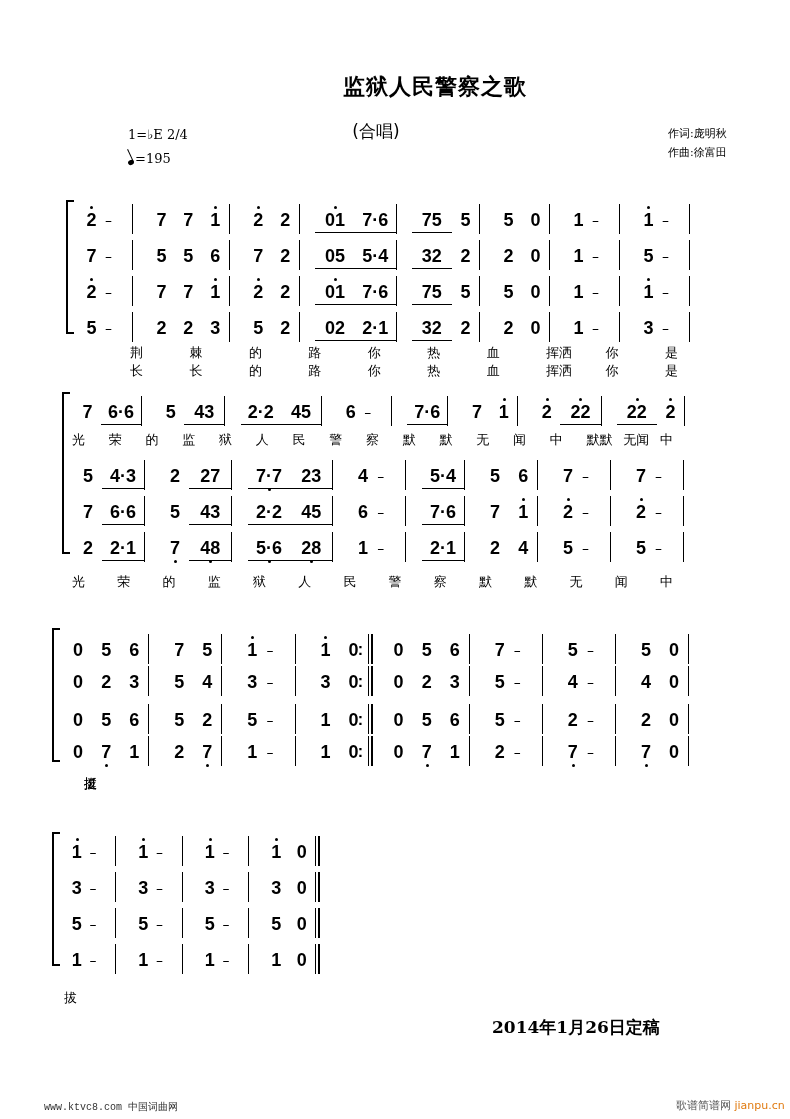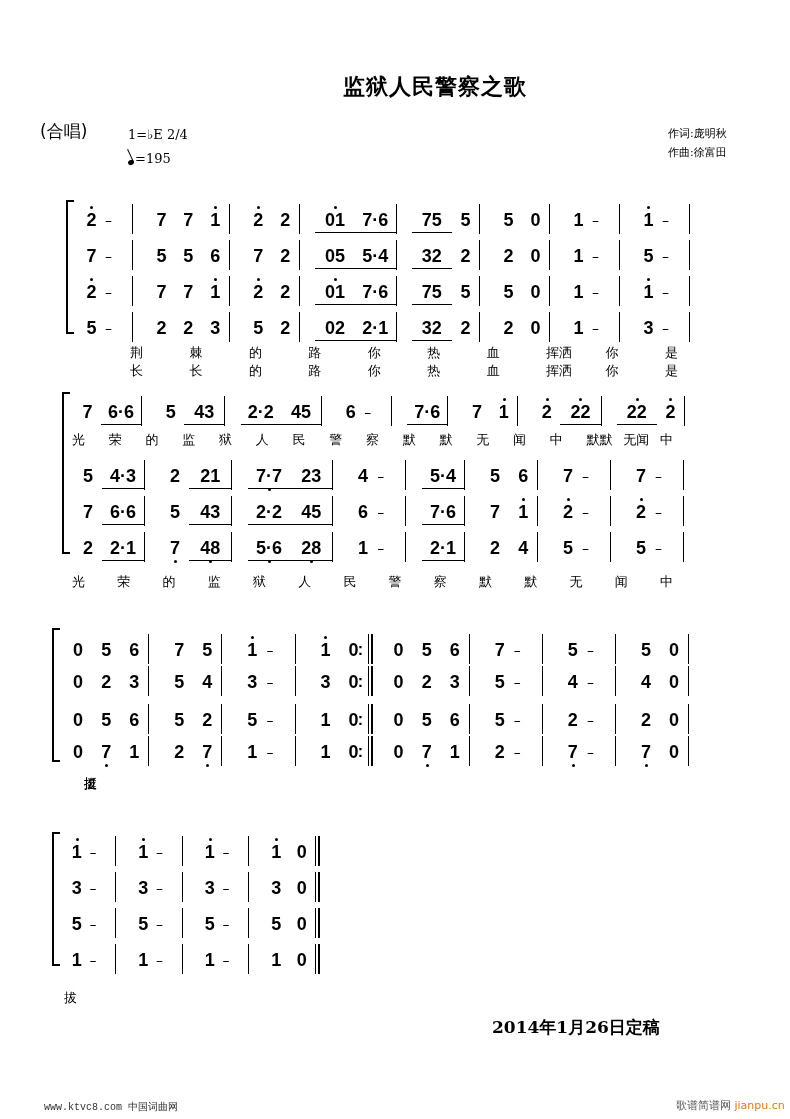--- a/index.html
+++ b/index.html
@@ -1,19 +1,19 @@
 <!DOCTYPE html>
 <html><head>
 <meta charset="utf-8">
 <style>
   html,body{margin:0;padding:0;background:#fff;}
   body{width:790px;height:1119px;position:relative;overflow:hidden;font-family:"DejaVu Sans",sans-serif;color:#000;}
   .abs{position:absolute;margin-left:40px;}
   .title{left:0;width:790px;top:72px;text-align:center;font-size:22px;font-weight:bold;font-family:"DejaVu Serif",serif;letter-spacing:1px;}
-  .subtitle{left:0;width:672px;top:120px;text-align:left;font-size:17px;}
+  .subtitle{left:0;width:672px;top:120px;text-align:center;font-size:17px;}
   .key{left:88px;top:127px;font-size:13px;font-family:"DejaVu Serif",serif;}
   .tempo{left:88px;top:151px;font-size:13px;font-family:"DejaVu Serif",serif;}
   .tempo .qn{display:inline-block;width:6px;height:5px;border-radius:50%;background:#000;transform:rotate(-25deg);position:relative;top:2px;margin-right:1px;}
   .tempo .qn::after{content:"";position:absolute;right:0;bottom:2px;width:1px;height:14px;background:#000;}
   .credit{left:628px;font-size:11px;}
   .n{position:absolute;font-family:"Liberation Sans",sans-serif;font-weight:bold;font-size:18px;line-height:20px;text-align:center;}
   .dash{position:absolute;font-size:14px;line-height:20px;}
   .ly{position:absolute;font-size:13px;line-height:16px;}
   .bar{position:absolute;width:1px;background:#000;}
   .ul{position:absolute;height:1px;background:#000;}
@@ -212,21 +212,21 @@
     <div class="dot" style="left: 635.863px; top: 398px;"></div>
     <div class="ul" style="left: 616.712px; top: 424px; width: 40.3004px;"></div>
     <div class="n" style="left: 657.013px; top: 402px; width: 26.867px;">2</div>
     <div class="dot" style="left: 669.446px; top: 398px;"></div>
     <div class="bar" style="left: 683.88px; top: 396px; height: 30px;"></div>
     <div class="n" style="left: 74px; top: 466px; width: 28.0717px;">5</div>
     <div class="n" style="left: 102.072px; top: 466px; width: 42.1076px;">4·3</div>
     <div class="ul" style="left: 102.072px; top: 488px; width: 42.1076px;"></div>
     <div class="bar" style="left: 144.179px; top: 460px; height: 30px;"></div>
     <div class="n" style="left: 161.022px; top: 466px; width: 28.0717px;">2</div>
-    <div class="n" style="left: 189.094px; top: 466px; width: 42.1076px;">21</div>
+    <div class="n" style="left: 189.094px; top: 466px; width: 42.1076px;">27</div>
     <div class="ul" style="left: 189.094px; top: 488px; width: 42.1076px;"></div>
     <div class="bar" style="left: 231.202px; top: 460px; height: 30px;"></div>
     <div class="n" style="left: 248.045px; top: 466px; width: 42.1076px;">7·7</div>
     <div class="dot" style="left: 268.099px; top: 488px;"></div>
     <div class="ul" style="left: 248.045px; top: 488px; width: 42.1076px;"></div>
     <div class="n" style="left: 290.152px; top: 466px; width: 42.1076px;">23</div>
     <div class="ul" style="left: 290.152px; top: 488px; width: 42.1076px;"></div>
     <div class="bar" style="left: 332.26px; top: 460px; height: 30px;"></div>
     <div class="n" style="left: 349.103px; top: 466px; width: 28.0717px;">4</div>
     <div class="dash" style="left: 377.175px; top: 466px;">–</div>

